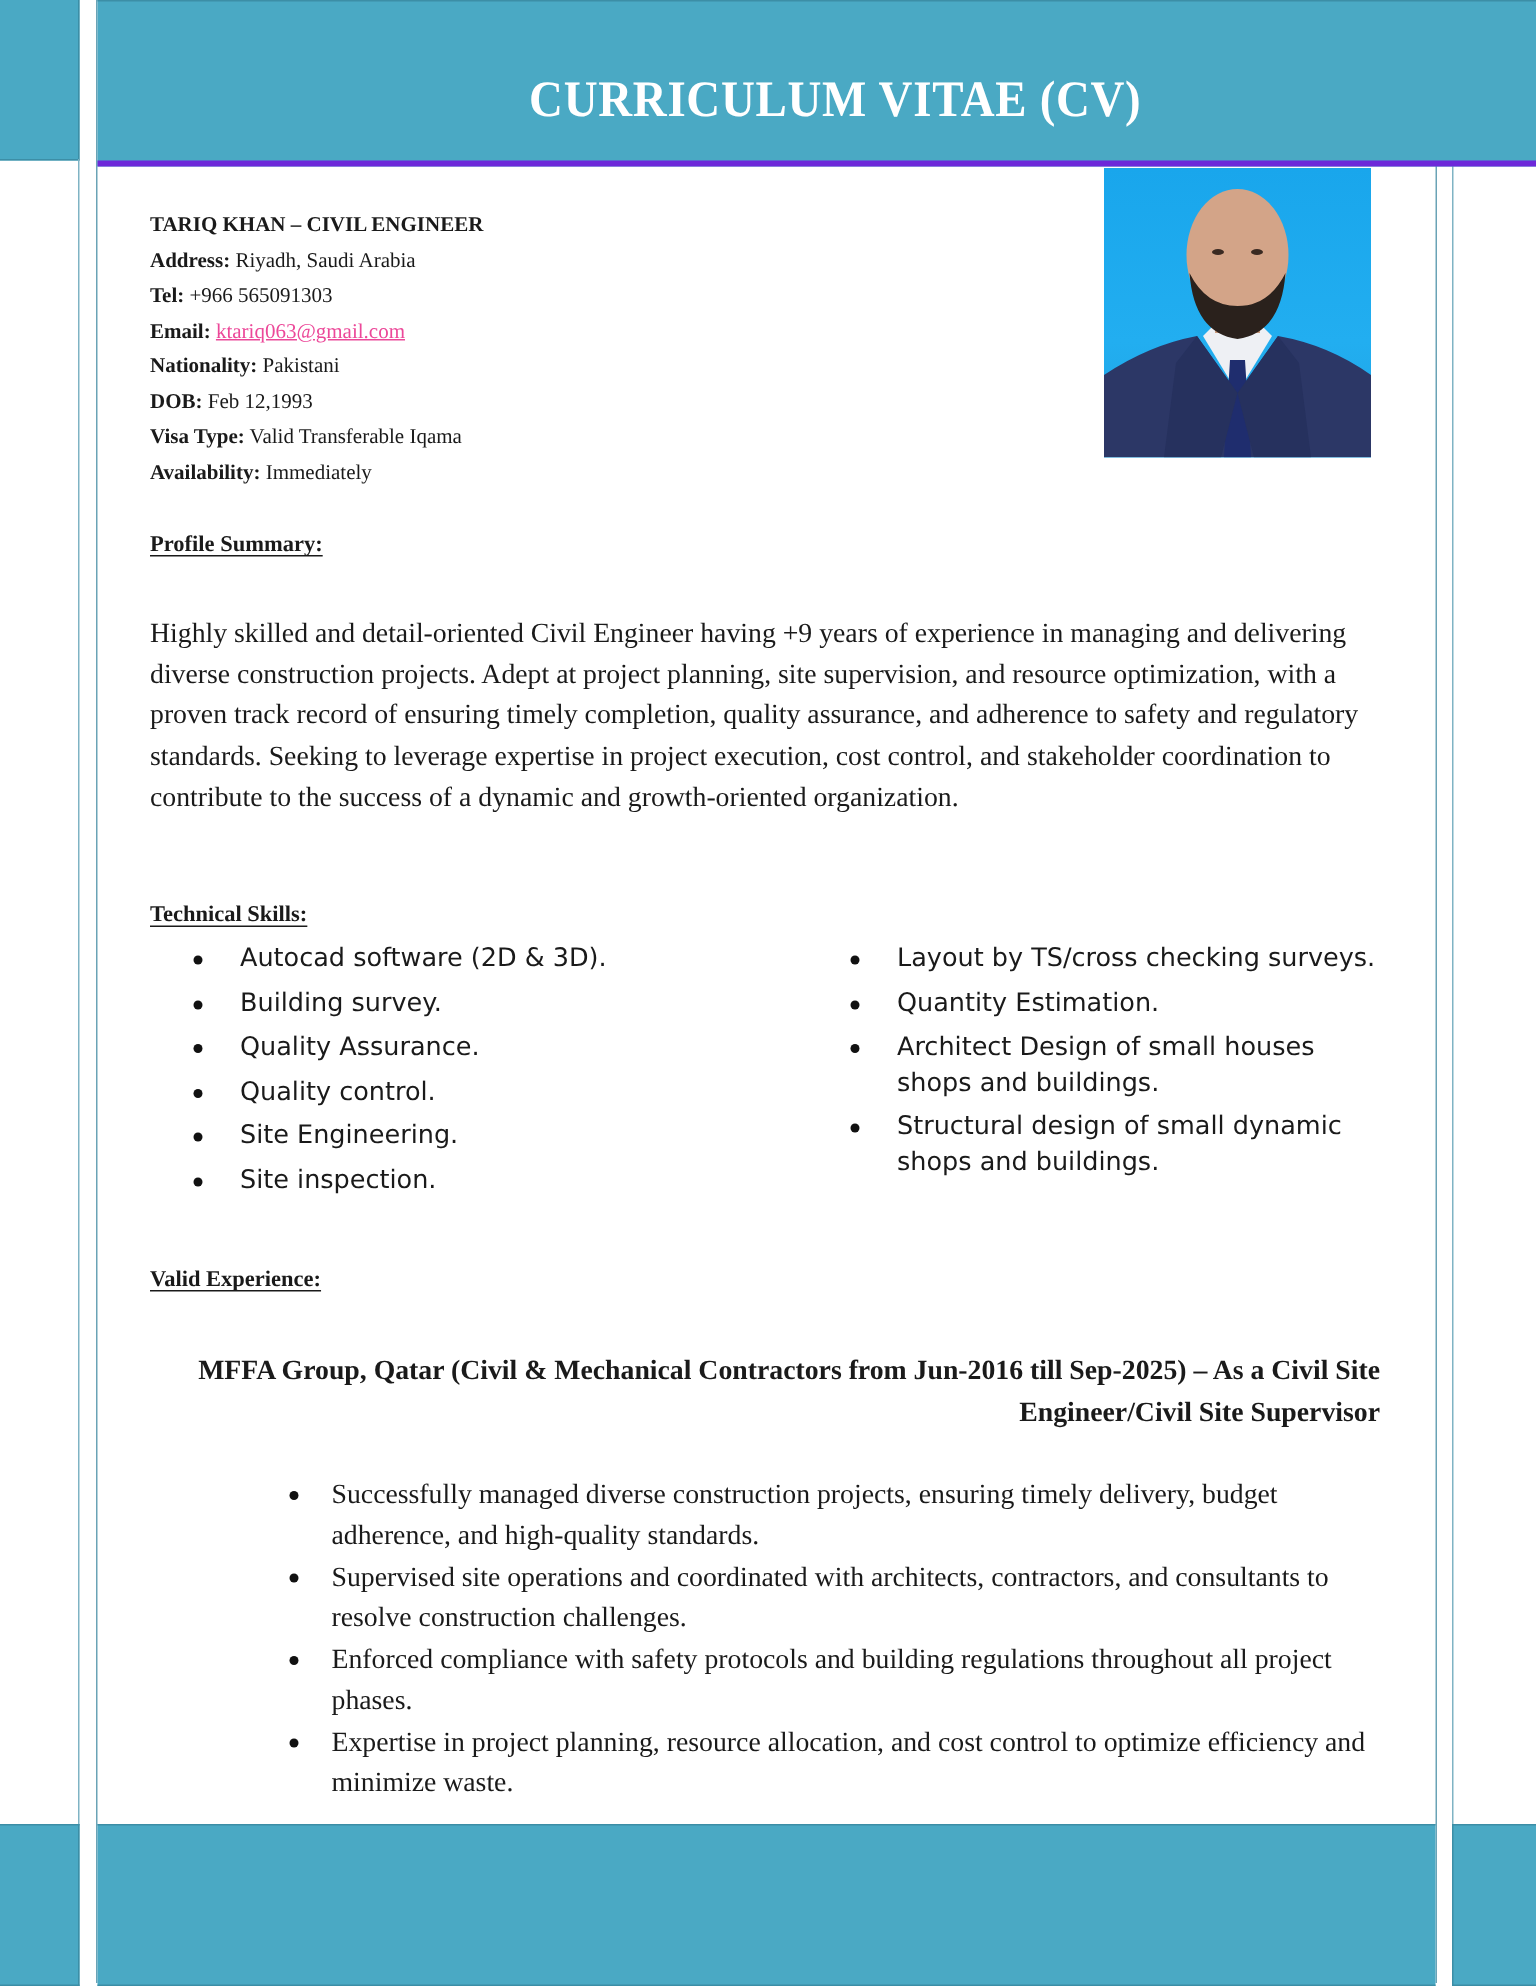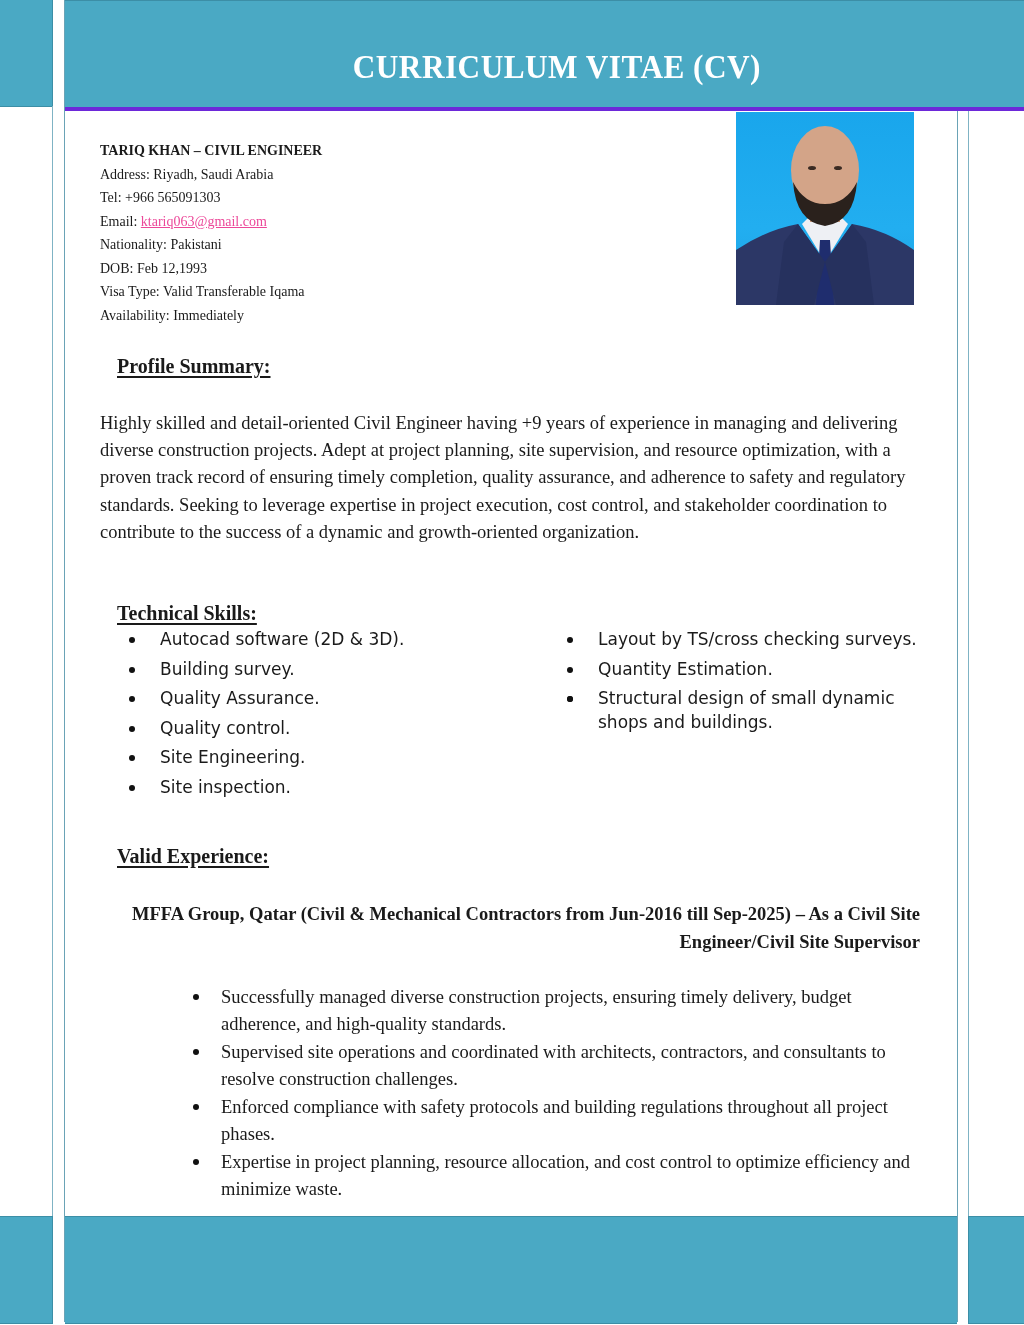--- a/index.html
+++ b/index.html
@@ -79,41 +79,41 @@
   .contact {
     position: absolute;
     left: 35px;
     top: 139px;
     font-family: "Liberation Serif", "DejaVu Serif", serif;
     font-size: 14px;
     line-height: 23.5px;
   }
   .contact .row { white-space: nowrap; }
   .contact .name { font-weight: bold; }
-  .contact .lbl { font-weight: normal; }
+  .contact .lbl { font-weight: bold; }
   .contact a.email { color: #ec4899; text-decoration: underline; }
 
   .photo {
     position: absolute;
     left: 671px;
     top: 112px;
     width: 178px;
     height: 193px;
     background: linear-gradient(180deg, #19a6ec 0%, #22aef0 60%, #1ea3e3 100%);
     overflow: hidden;
   }
   .photo svg { display: block; }
 
   
   .section-title {
     position: absolute;
-    left: 52px;
+    left: 35px;
     font-family: "Liberation Serif", "DejaVu Serif", serif;
     font-weight: bold;
-    font-size: 20px;
+    font-size: 15px;
     text-decoration: underline;
     text-underline-offset: 3px;
     white-space: nowrap;
   }
   .summary {
     position: absolute;
     left: 35px;
     top: 410px;
     width: 810px;
     font-family: "Liberation Serif", "DejaVu Serif", serif;
@@ -265,21 +265,21 @@
     <li><span class="bullet"></span><span>Autocad software (2D &amp; 3D).</span></li>
     <li><span class="bullet"></span><span>Building survey.</span></li>
     <li><span class="bullet"></span><span>Quality Assurance.</span></li>
     <li><span class="bullet"></span><span>Quality control.</span></li>
     <li><span class="bullet"></span><span>Site Engineering.</span></li>
     <li><span class="bullet"></span><span>Site inspection.</span></li>
   </ul>
   <ul class="skills col2">
     <li><span class="bullet"></span><span>Layout by TS/cross checking surveys.</span></li>
     <li><span class="bullet"></span><span>Quantity Estimation.</span></li>
-    <li><span class="bullet"></span></li>
+    <li><span class="bullet"></span><span>Architect Design of small houses shops and buildings.</span></li>
     <li><span class="bullet"></span><span>Structural design of small dynamic shops and buildings.</span></li>
   </ul>
 
   <div class="section-title" style="top:845px;">Valid Experience:</div>
   <p class="job-title">MFFA Group, Qatar (Civil &amp; Mechanical Contractors from Jun-2016 till Sep-2025) – As a Civil Site Engineer/Civil Site Supervisor</p>
   <ul class="duties">
     <li><span class="bullet"></span><span>Successfully managed diverse construction projects, ensuring timely delivery, budget adherence, and high-quality standards.</span></li>
     <li><span class="bullet"></span><span>Supervised site operations and coordinated with architects, contractors, and consultants to resolve construction challenges.</span></li>
     <li><span class="bullet"></span><span>Enforced compliance with safety protocols and building regulations throughout all project phases.</span></li>
     <li><span class="bullet"></span><span>Expertise in project planning, resource allocation, and cost control to optimize efficiency and minimize waste.</span></li>

